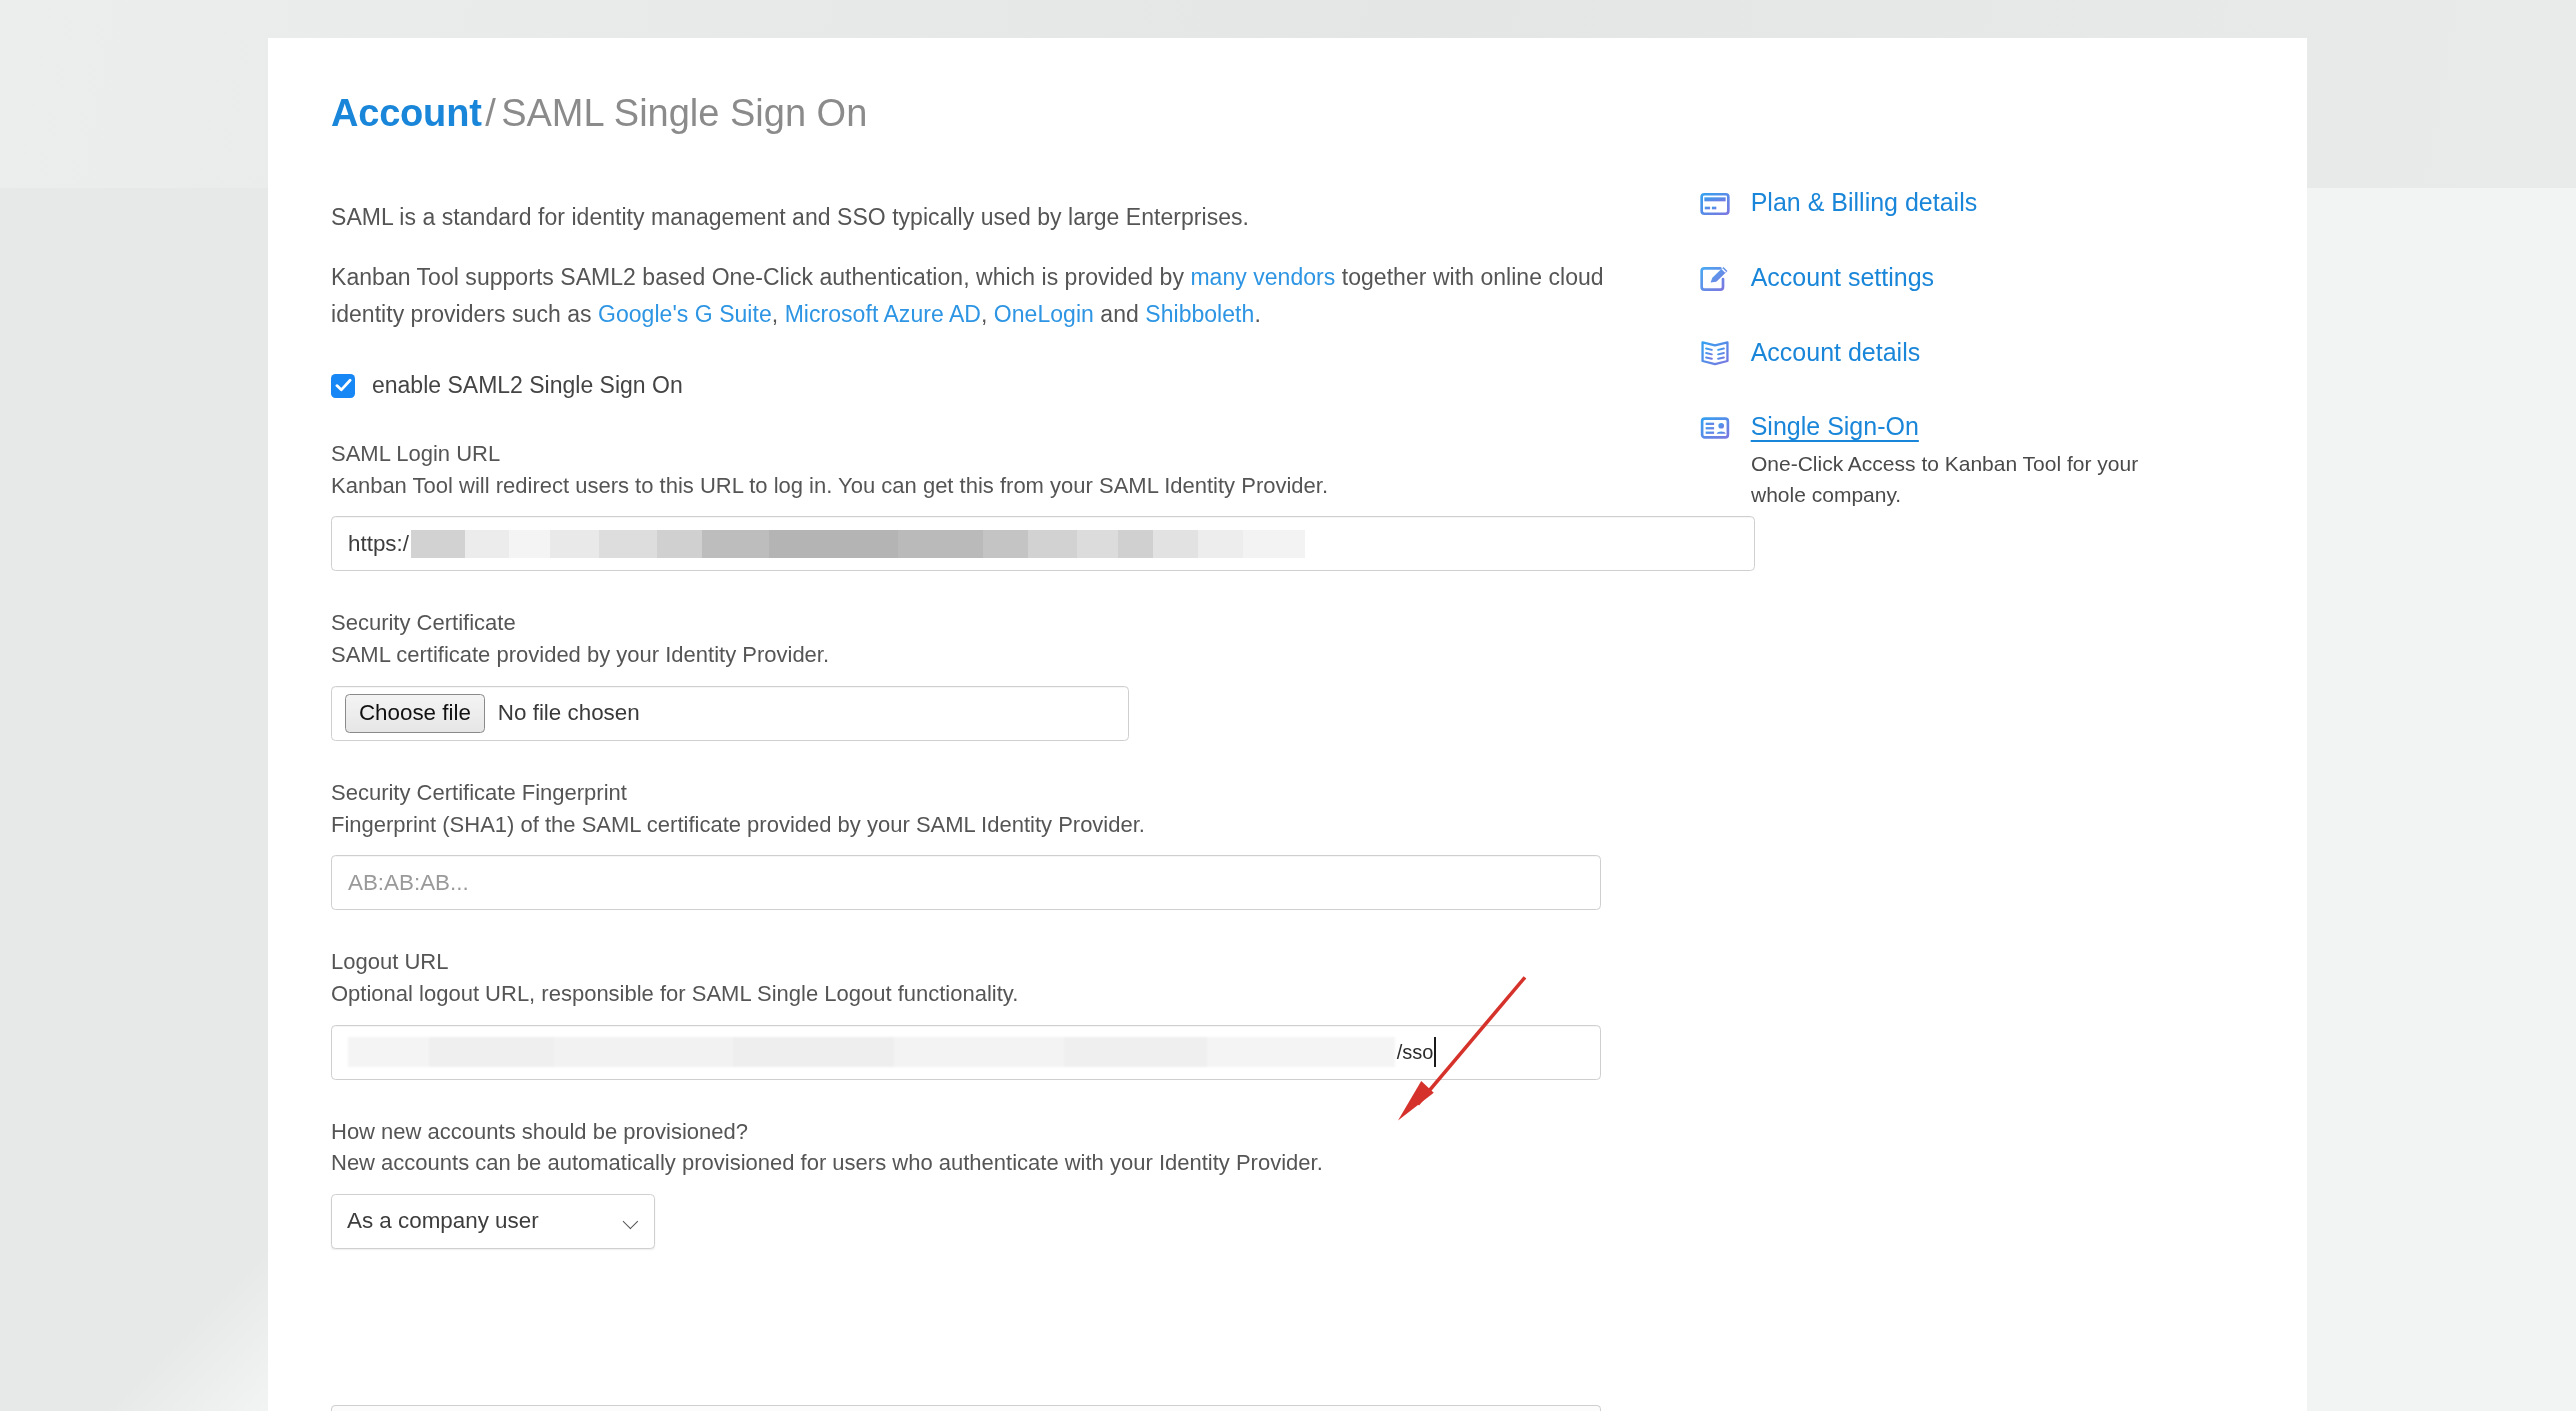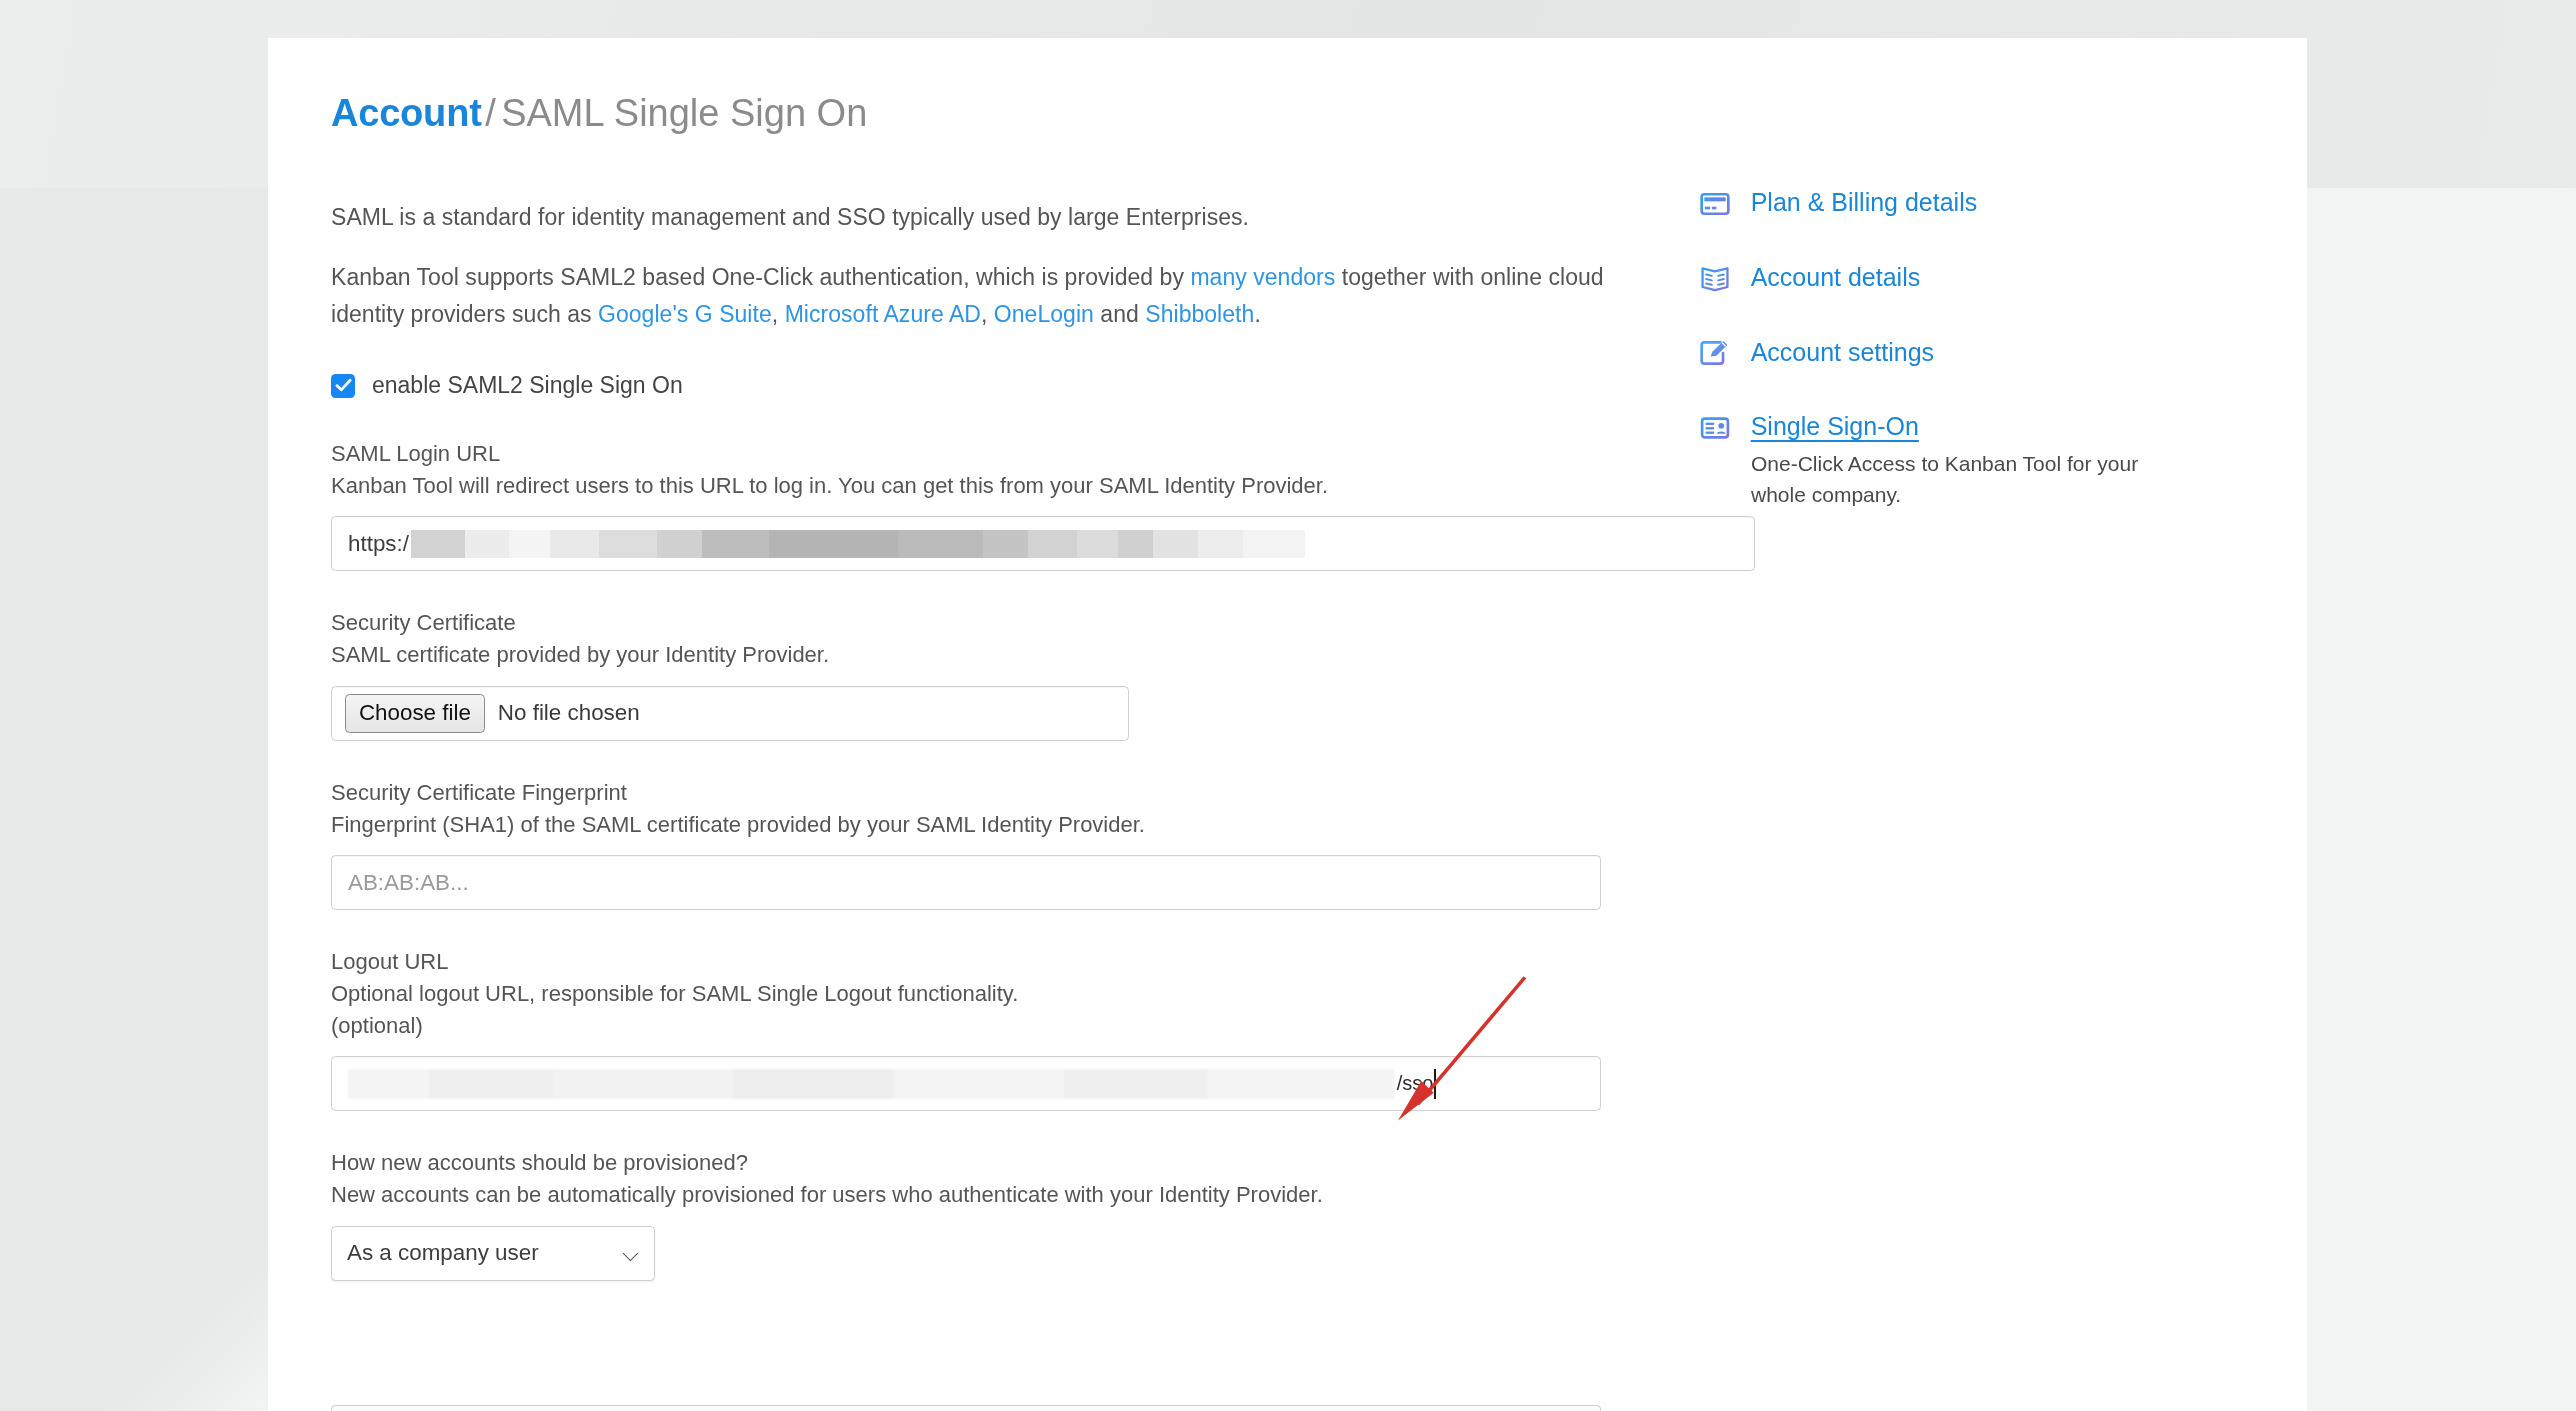--- a/index.html
+++ b/index.html
@@ -392,21 +392,20 @@
         <div class="f-title">Security Certificate Fingerprint</div>
         <div class="f-desc">Fingerprint (SHA1) of the SAML certificate provided by your SAML Identity Provider.</div>
         <div class="input-box w-fp">
           <span class="input-placeholder">AB:AB:AB...</span>
         </div>
       </div>
 
       <div class="field-group">
         <div class="f-title">Logout URL</div>
         <div class="f-desc">Optional logout URL, responsible for SAML Single Logout functionality.</div>
-        <div class="f-optional">(optional)</div>
         <div class="input-box w-logout">
           <span class="blur-strip logout"></span>
           <span class="logout-tail">/sso</span>
             <span class="caret"></span>
         </div>
       </div>
 
       <div class="field-group">
         <div class="f-title">How new accounts should be provisioned?</div>
         <div class="f-desc">New accounts can be automatically provisioned for users who authenticate with your Identity Provider.</div>
@@ -437,49 +436,49 @@
             <rect x="14.5" y="21" width="5" height="3" fill="url(#g1)"></rect>
           </svg>
         </span>
         <span class="side-label">Plan &amp; Billing details</span>
       </div>
 
       <div class="side-item">
         <span class="side-icon">
           <svg width="32" height="32" viewBox="0 0 36 36">
             <defs>
+                <linearGradient id="g3" x1="0" y1="0" x2="1" y2="1">
+              <stop offset="0%" stop-color="#4aa8f2"></stop>
+                  <stop offset="100%" stop-color="#7a78e0"></stop>
+            </linearGradient>
+              </defs>
+            <path d="M24 6 L6 6 A3 3 0 0 0 3 9 L3 27 A3 3 0 0 0 6 30 L24 30 A3 3 0 0 0 27 27 L27 18" fill="none" stroke="url(#g3)" stroke-width="3" stroke-linecap="round"></path>
+            <path d="M13 22 L15 16.5 L27.5 4.5 L32 9 L19.5 21 Z" fill="url(#g3)"></path>
+            <path d="M26 6.5 L30 10.5" stroke="#ffffff" stroke-width="1.6"></path>
+          </svg>
+        </span>
+        <span class="side-label">Account settings</span>
+      </div>
+
+      <div class="side-item">
+        <span class="side-icon">
+          <svg width="32" height="32" viewBox="0 0 36 36">
+            <defs>
                 <linearGradient id="g2" x1="0" y1="0" x2="1" y2="1">
               <stop offset="0%" stop-color="#35a0f0"></stop>
                   <stop offset="100%" stop-color="#7a78e0"></stop>
             </linearGradient>
               </defs>
             <path d="M4 6 L18 9.5 L32 6 L32 27 L18 30.5 L4 27 Z" fill="none" stroke="url(#g2)" stroke-width="2.6" stroke-linejoin="round"></path>
             <path d="M18 9.5 L18 30.5" fill="none" stroke="url(#g2)" stroke-width="2.6"></path>
             <path d="M8 13 L14.5 14.5 M8 18 L14.5 19.5 M8 23 L14.5 24.5" stroke="url(#g2)" stroke-width="2.2" stroke-linecap="round"></path>
             <path d="M21.5 14.5 L28 13 M21.5 19.5 L28 18 M21.5 24.5 L28 23" stroke="url(#g2)" stroke-width="2.2" stroke-linecap="round"></path>
           </svg>
         </span>
         <span class="side-label">Account details</span>
-      </div>
-
-      <div class="side-item">
-        <span class="side-icon">
-          <svg width="32" height="32" viewBox="0 0 36 36">
-            <defs>
-                <linearGradient id="g3" x1="0" y1="0" x2="1" y2="1">
-              <stop offset="0%" stop-color="#4aa8f2"></stop>
-                  <stop offset="100%" stop-color="#7a78e0"></stop>
-            </linearGradient>
-              </defs>
-            <path d="M24 6 L6 6 A3 3 0 0 0 3 9 L3 27 A3 3 0 0 0 6 30 L24 30 A3 3 0 0 0 27 27 L27 18" fill="none" stroke="url(#g3)" stroke-width="3" stroke-linecap="round"></path>
-            <path d="M13 22 L15 16.5 L27.5 4.5 L32 9 L19.5 21 Z" fill="url(#g3)"></path>
-            <path d="M26 6.5 L30 10.5" stroke="#ffffff" stroke-width="1.6"></path>
-          </svg>
-        </span>
-        <span class="side-label">Account settings</span>
       </div>
 
       <div class="side-item gap-sso">
         <span class="side-icon">
           <svg width="32" height="32" viewBox="0 0 36 36">
             <defs>
                 <linearGradient id="g4" x1="0" y1="0" x2="1" y2="1">
               <stop offset="0%" stop-color="#35a0f0"></stop>
                   <stop offset="100%" stop-color="#7a78e0"></stop>
             </linearGradient>

